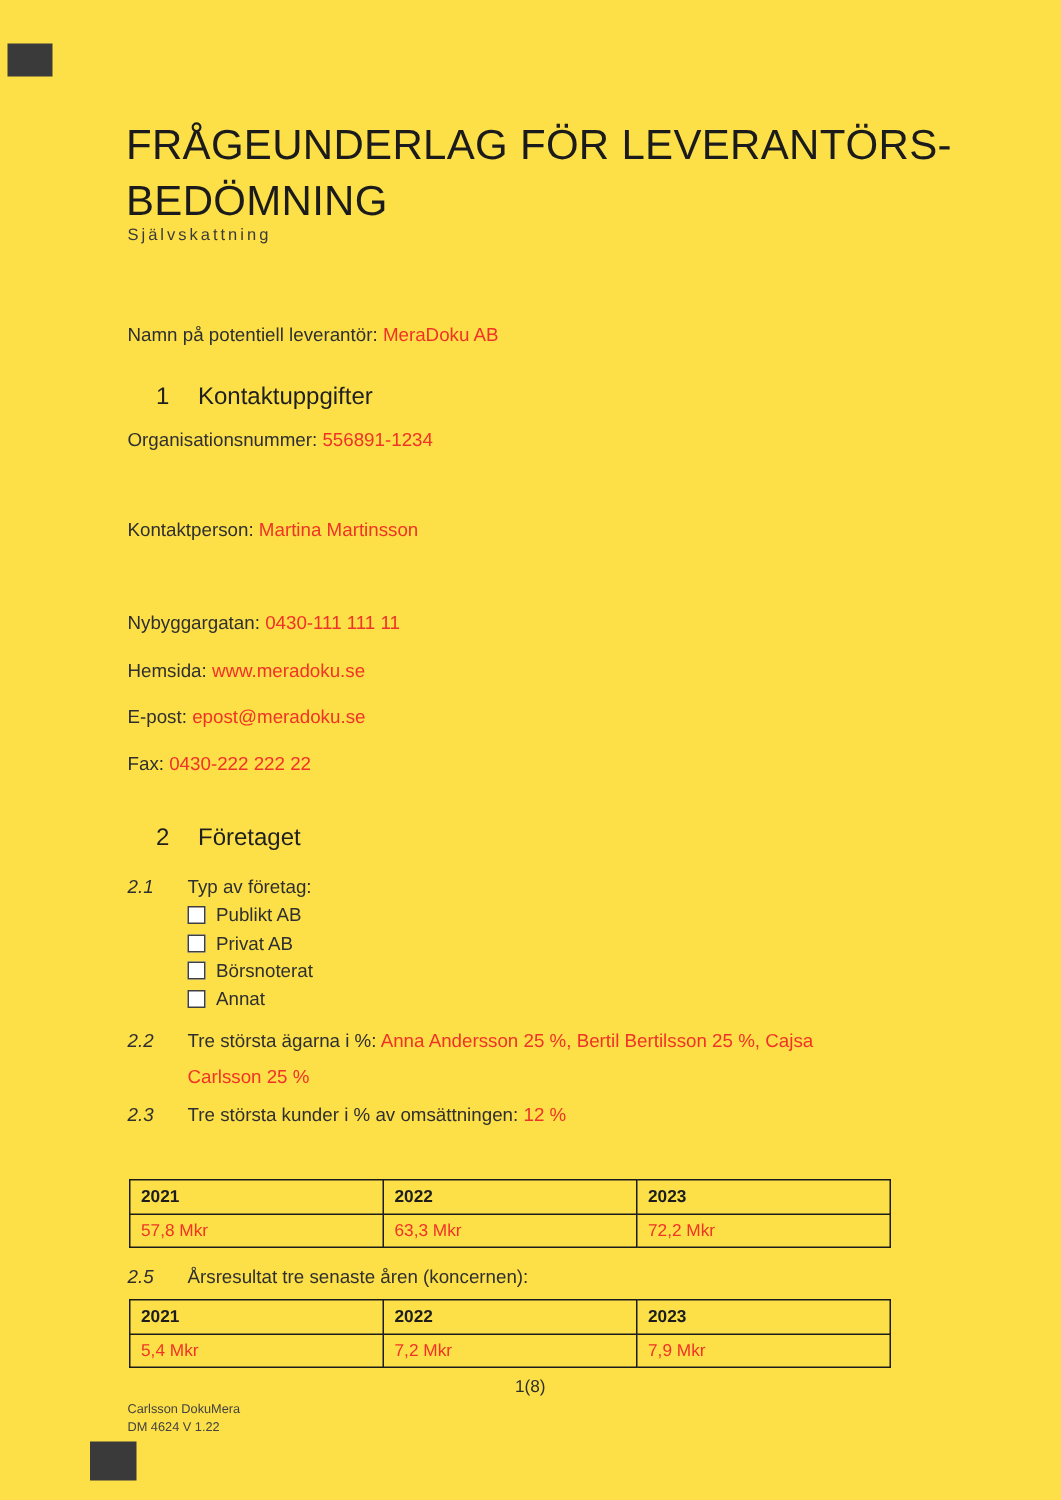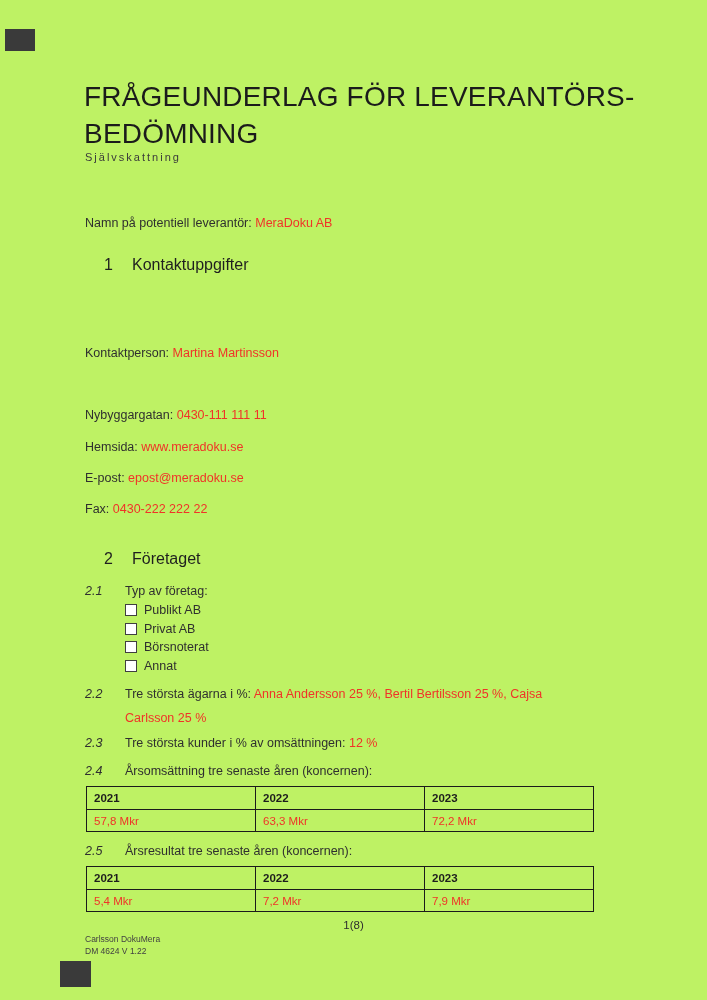--- a/index.html
+++ b/index.html
@@ -1,17 +1,17 @@
 <!DOCTYPE html>
 <html><head>
 <meta charset="utf-8">
 <style>
   html,body{margin:0;padding:0;background:#ffffff;}
   .page{
-    position:relative;width:707px;height:1000px;background:#bef264;overflow:hidden;
+    position:relative;width:707px;height:1000px;background:#fde047;overflow:hidden;
     font-family:"Liberation Sans",sans-serif;color:#2f2f2f;
   }
   .abs{position:absolute;}
   .corner-mark{position:absolute;background:#3a3a3a;}
   .doc-title{
     left:84px;top:78px;width:600px;
     font-size:28px;line-height:37px;font-weight:400;color:#1b1b1b;letter-spacing:0.2px;
   }
   .doc-subtitle{
     left:85px;top:151px;font-size:11px;letter-spacing:2px;color:#3a3a3a;font-weight:400;
@@ -61,20 +61,24 @@
   <div class="abs field-line" style="top:216px;">
     <span>Namn på potentiell leverantör:</span>
     <span> </span>
     <span class="red">MeraDoku AB</span>
   </div>
 
   <div class="abs h-section" style="top:256px;">
     <span class="sec-num">1</span><span>Kontaktuppgifter</span>
   </div>
 
+  <div class="abs field-line" style="top:286px;">
+    <span>Organisationsnummer:</span>
+    <span class="red">556891-1234</span>
+  </div>
   <div class="abs field-line" style="top:346px;">
     <span>Kontaktperson:</span>
     <span class="red">Martina Martinsson</span>
   </div>
   <div class="abs field-line" style="top:408px;">
     <span>Nybyggargatan:</span>
     <span class="red">0430-111 111 11</span>
   </div>
   <div class="abs field-line" style="top:440px;">
     <span>Hemsida:</span>
@@ -121,24 +125,20 @@
     <span class="item-body"><span>Tre största ägarna i %:</span>
     <span class="red">Anna Andersson 25 %, Bertil Bertilsson 25 %, Cajsa Carlsson 25 %</span></span>
   </div>
 
   <div class="abs item" style="top:736px;">
     <span class="item-num">2.3</span>
     <span class="item-body"><span>Tre största kunder i % av omsättningen:</span>
     <span class="red">12 %</span></span>
   </div>
 
-  <div class="abs item" style="top:764px;">
-    <span class="item-num">2.4</span>
-    <span class="item-body">Årsomsättning tre senaste åren (koncernen):</span>
-  </div>
   <table class="abs yeartable" style="left:86px;top:786px;">
     <tbody>
         <tr class="hdr">
       <td>2021</td>
       <td>2022</td>
       <td>2023</td>
     </tr>
     <tr class="val">
       <td>57,8 Mkr</td>
       <td>63,3 Mkr</td>

